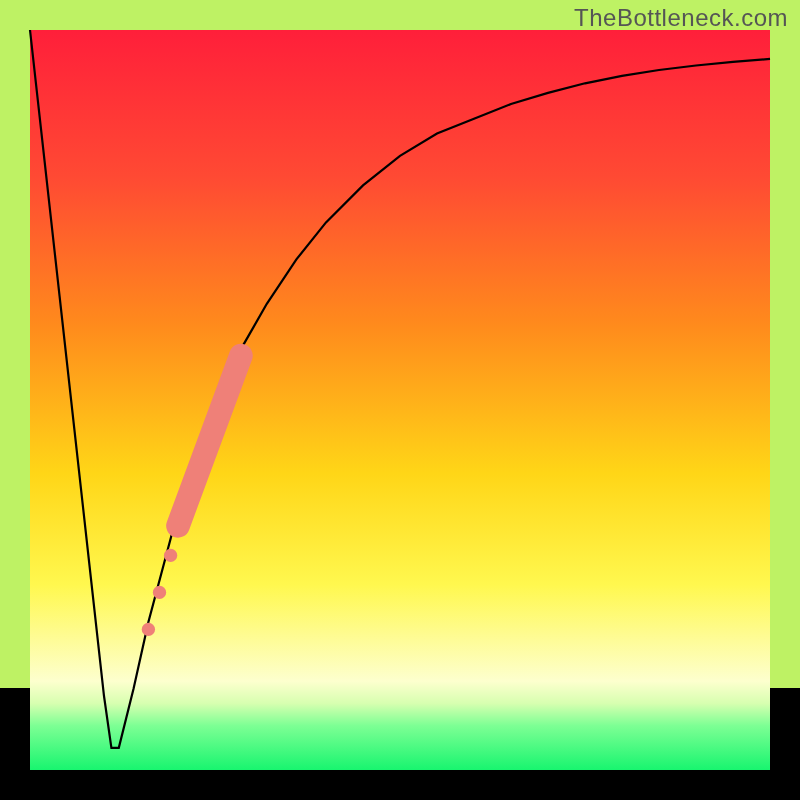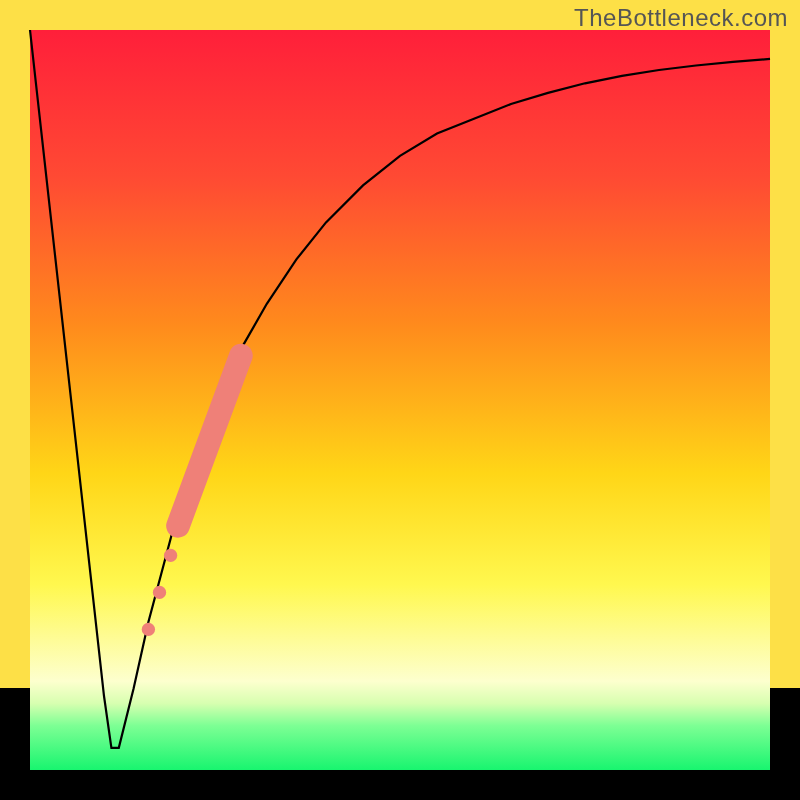--- a/index.html
+++ b/index.html
@@ -8,21 +8,21 @@
     width: 800px;
     height: 800px;
     overflow: hidden;
     background: #000;
     font-family: Arial, Helvetica, sans-serif;
   }
   .chart-wrap {
     position: relative;
     width: 800px;
     height: 688px;
-    background: #fde047;
+    background: #bef264;
   }
   .plot-area {
     position: absolute;
     left: 30px;
     top: 30px;
     width: 740px;
     height: 740px;
     background: linear-gradient(
       to bottom,
       #ff1f3a 0%,

